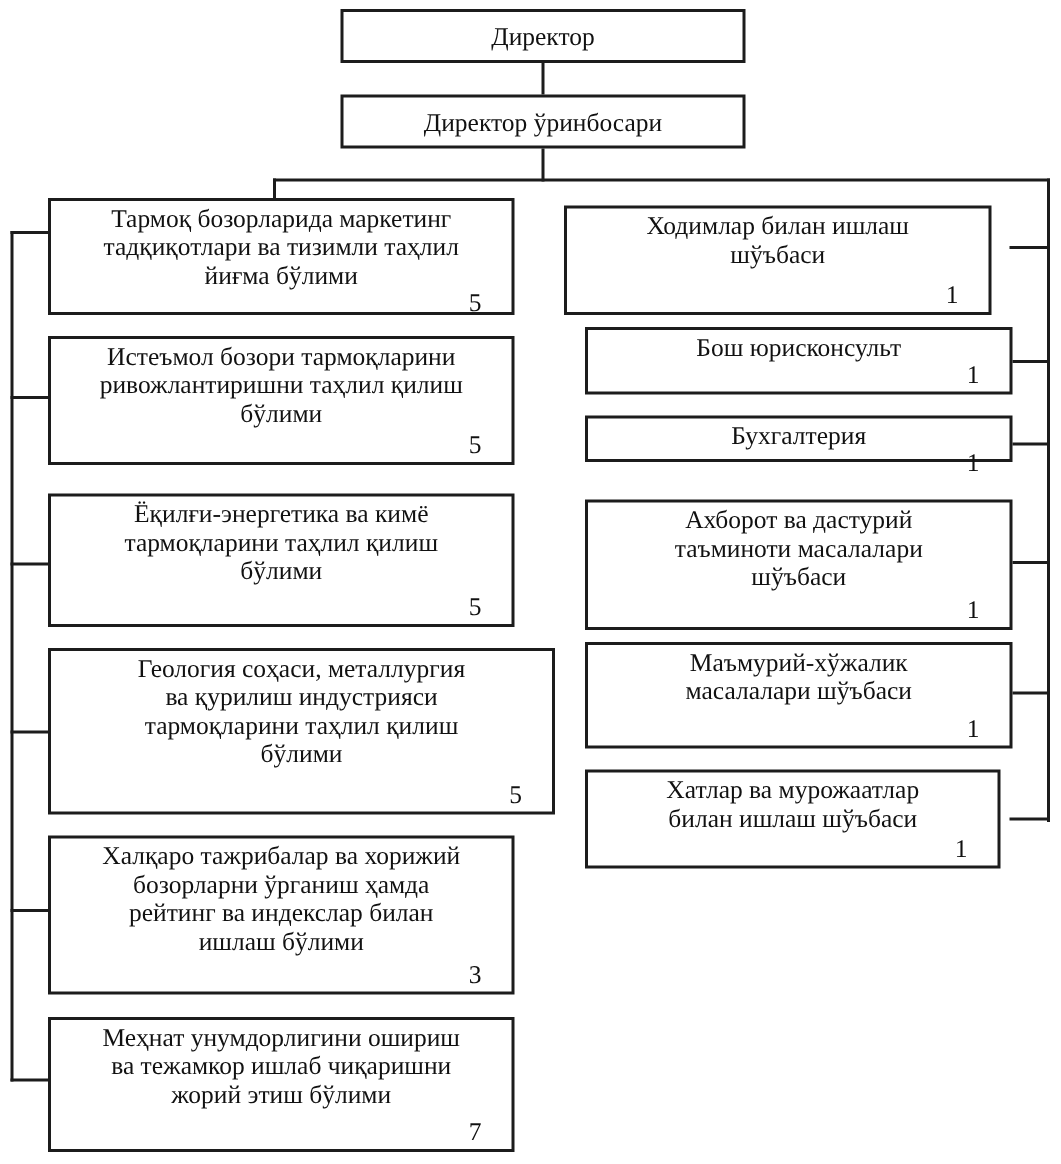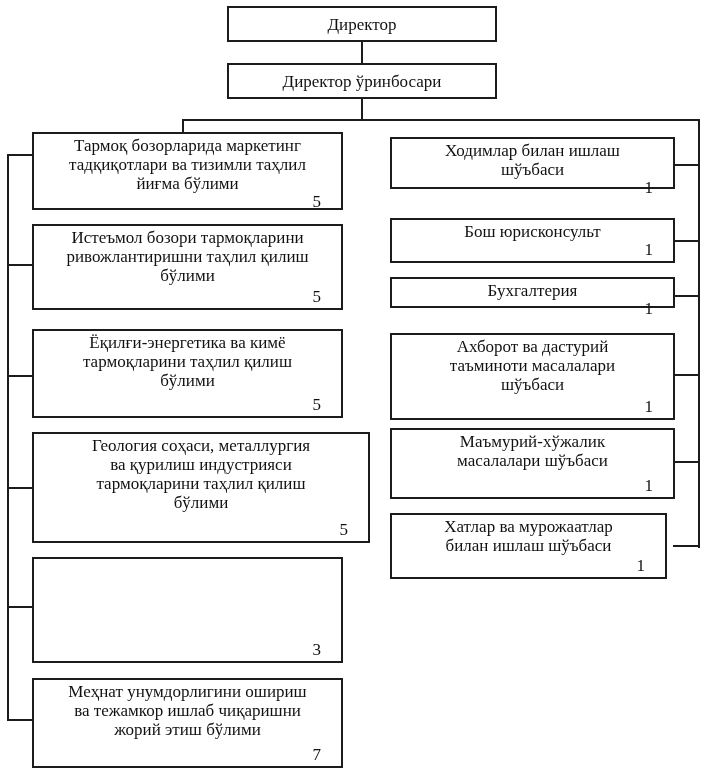--- a/index.html
+++ b/index.html
@@ -79,30 +79,34 @@
     <div class="num">5</div>
   </div>
   <div class="box" style="left:32px;top:432px;width:338px;height:111px">
     <div class="lbl">Геология соҳаси, металлургия
 ва қурилиш индустрияси
 тармоқларини таҳлил қилиш
 бўлими</div>
     <div class="num">5</div>
   </div>
   <div class="box" style="left:32px;top:557px;width:311px;height:106px">
+    <div class="lbl">Халқаро тажрибалар ва хорижий
+бозорларни ўрганиш ҳамда
+рейтинг ва индекслар билан
+ишлаш бўлими</div>
     <div class="num">3</div>
   </div>
   <div class="box" style="left:32px;top:678px;width:311px;height:90px">
     <div class="lbl">Меҳнат унумдорлигини ошириш
 ва тежамкор ишлаб чиқаришни
 жорий этиш бўлими</div>
     <div class="num">7</div>
   </div>
 
-  <div class="box" style="left:390px;top:137px;width:285px;height:52px">
+  <div class="box" style="left:376px;top:137px;width:285px;height:73px">
     <div class="lbl">Ходимлар билан ишлаш
 шўъбаси</div>
     <div class="num">1</div>
   </div>
   <div class="box" style="left:390px;top:218px;width:285px;height:45px">
     <div class="lbl">Бош юрисконсульт</div>
     <div class="num">1</div>
   </div>
   <div class="box" style="left:390px;top:277px;width:285px;height:31px">
     <div class="lbl">Бухгалтерия</div>

